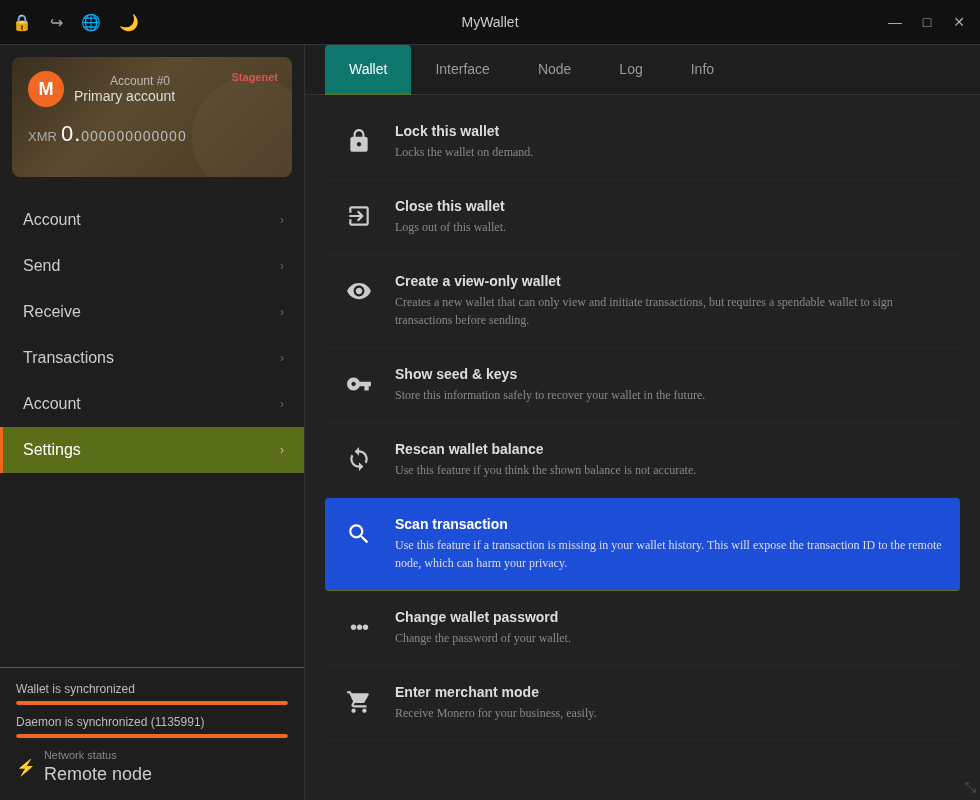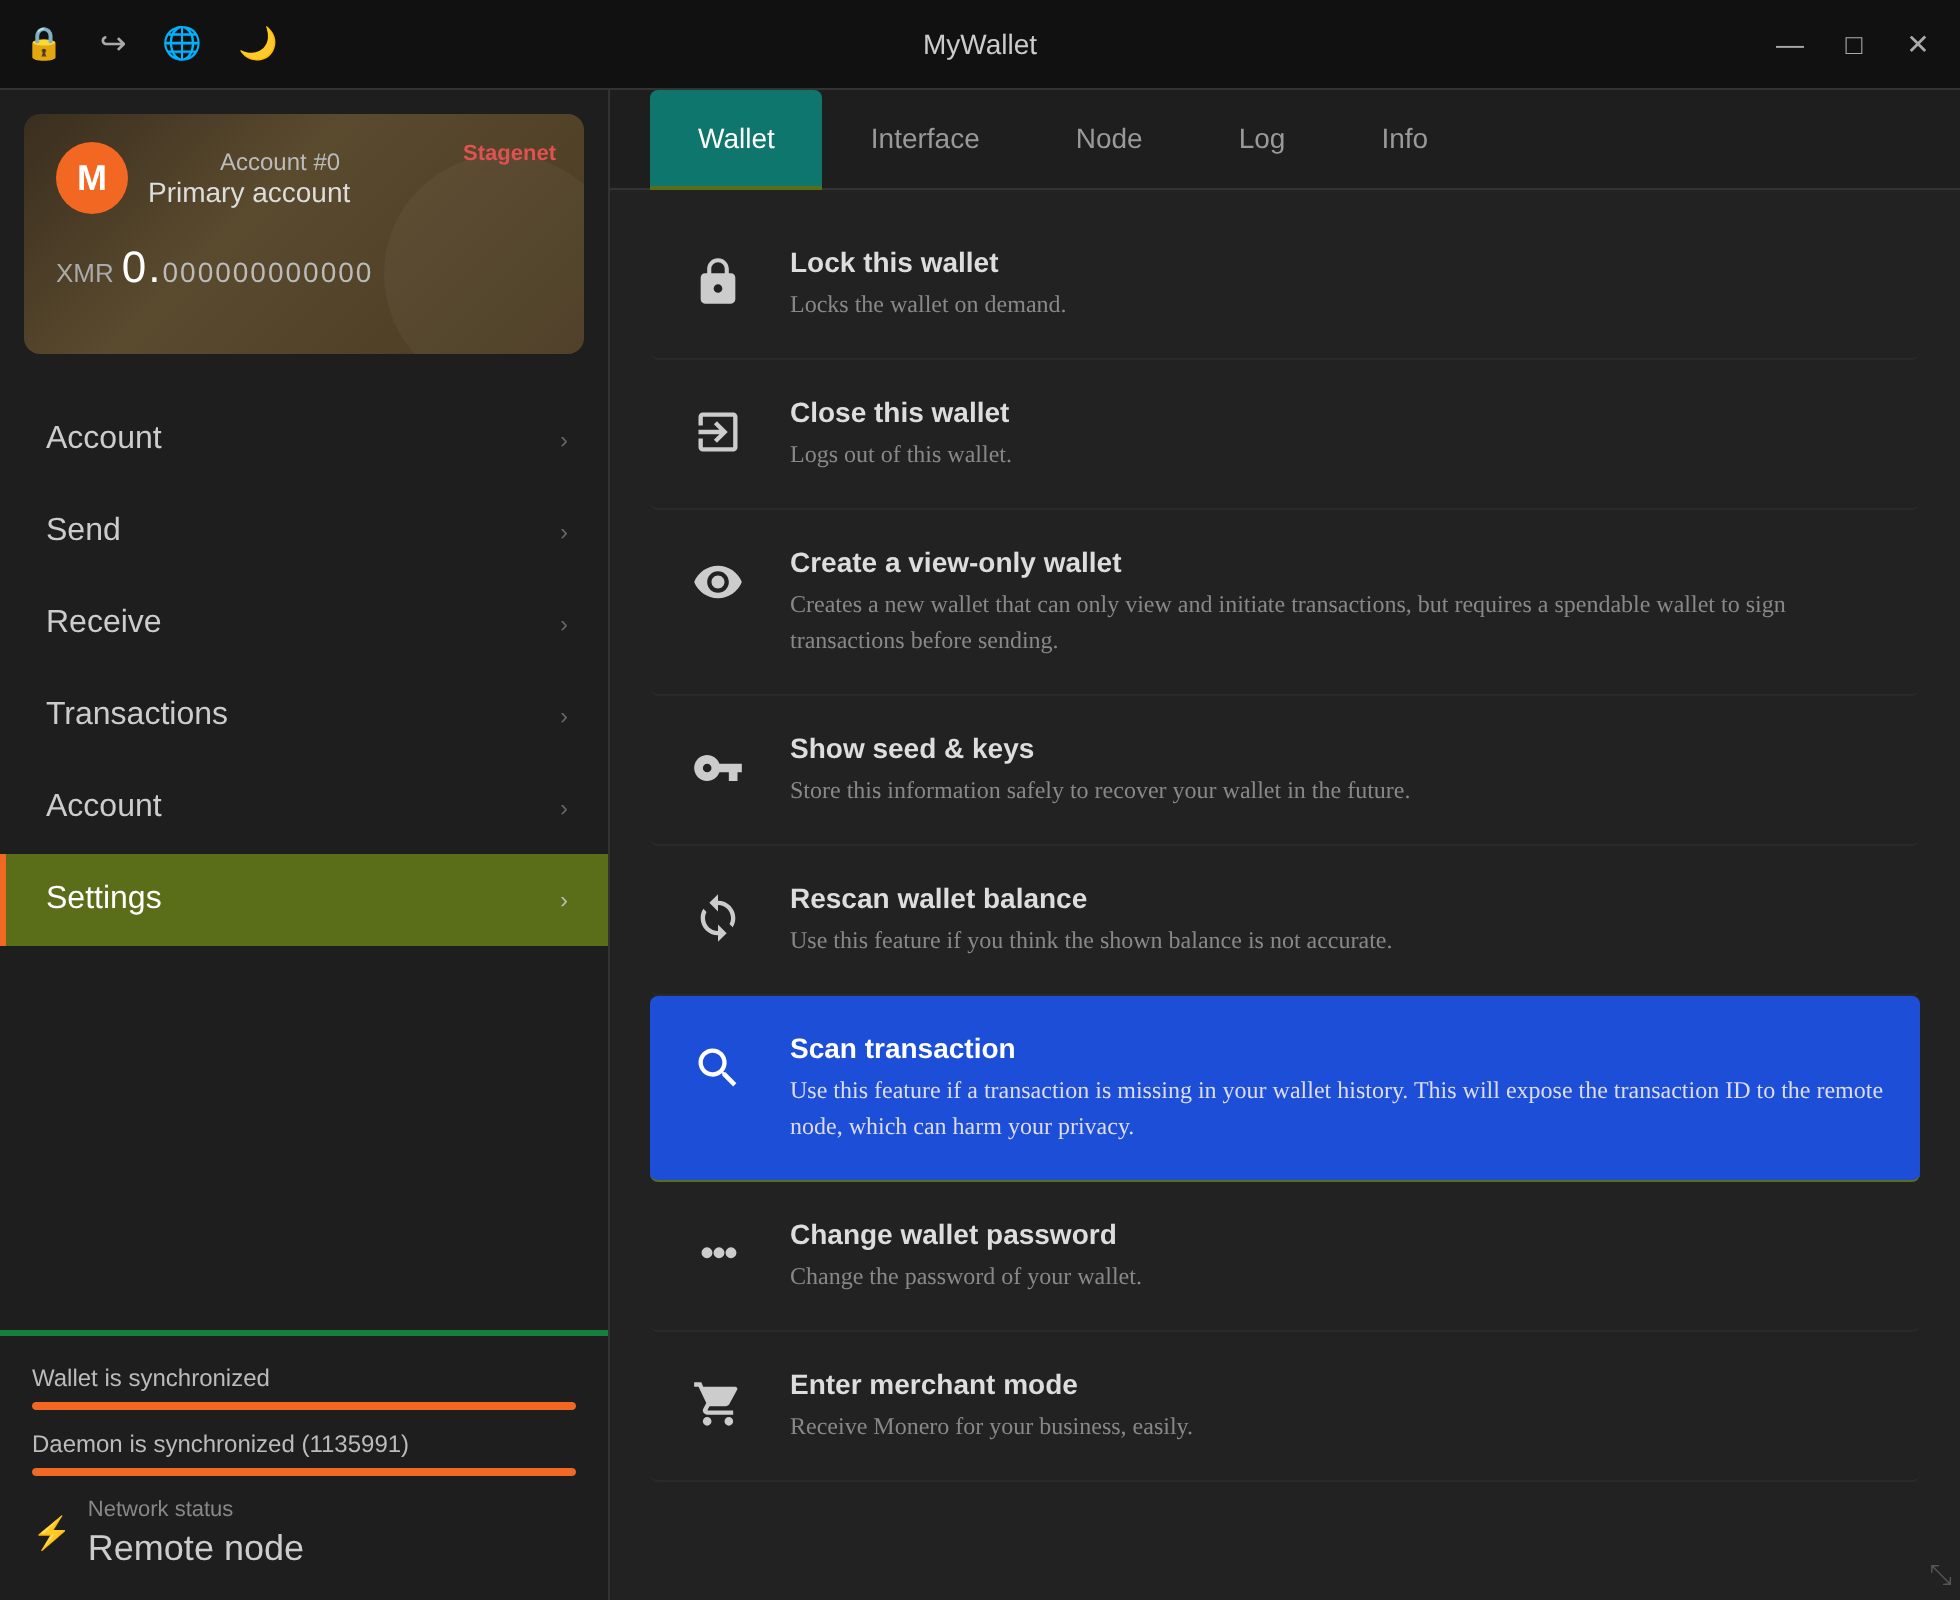--- a/index.html
+++ b/index.html
@@ -175,21 +175,21 @@
       color: #666;
       font-size: 12px;
     }
     .nav-item.active .nav-chevron {
       color: #bbb;
     }
 
     
     .status-section {
       padding: 14px 16px;
-      border-top: 3px solid #15803d;
+      border-top: 1px solid #15803d;
     }
     .sync-label {
       font-size: 12px;
       color: #bbb;
       margin-bottom: 5px;
     }
     .sync-bar {
       height: 4px;
       background: #333;
       border-radius: 2px;

